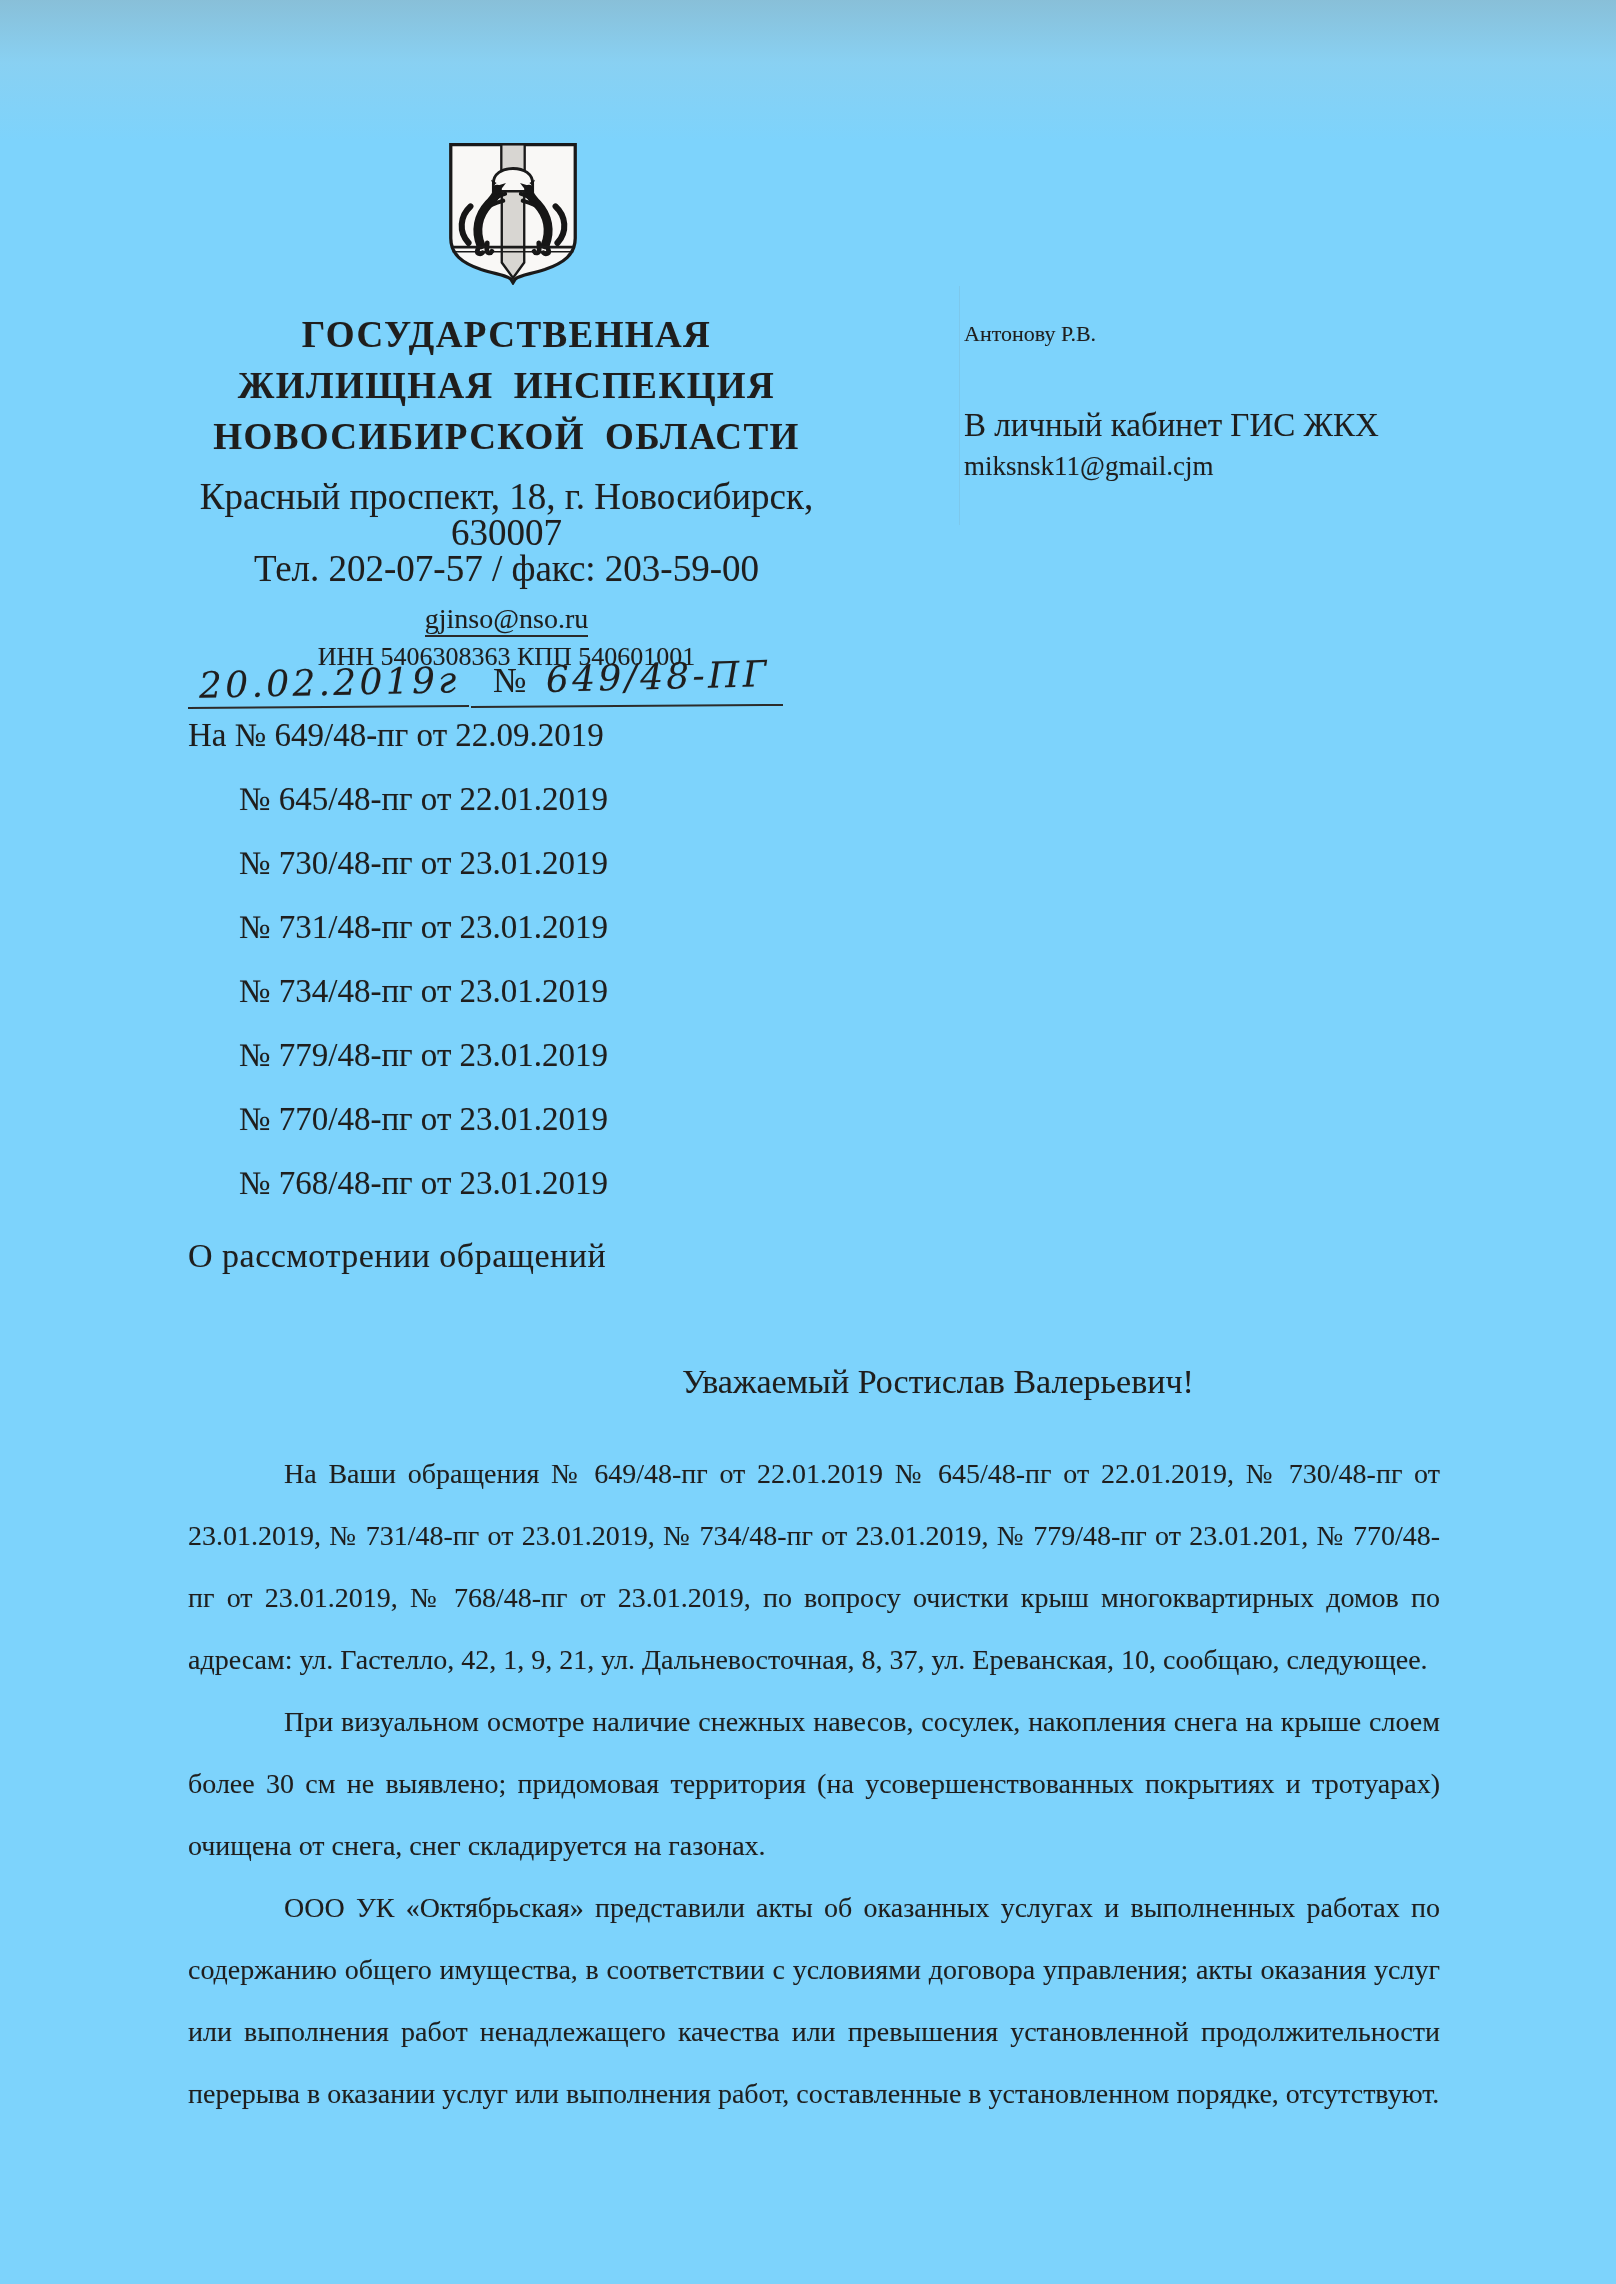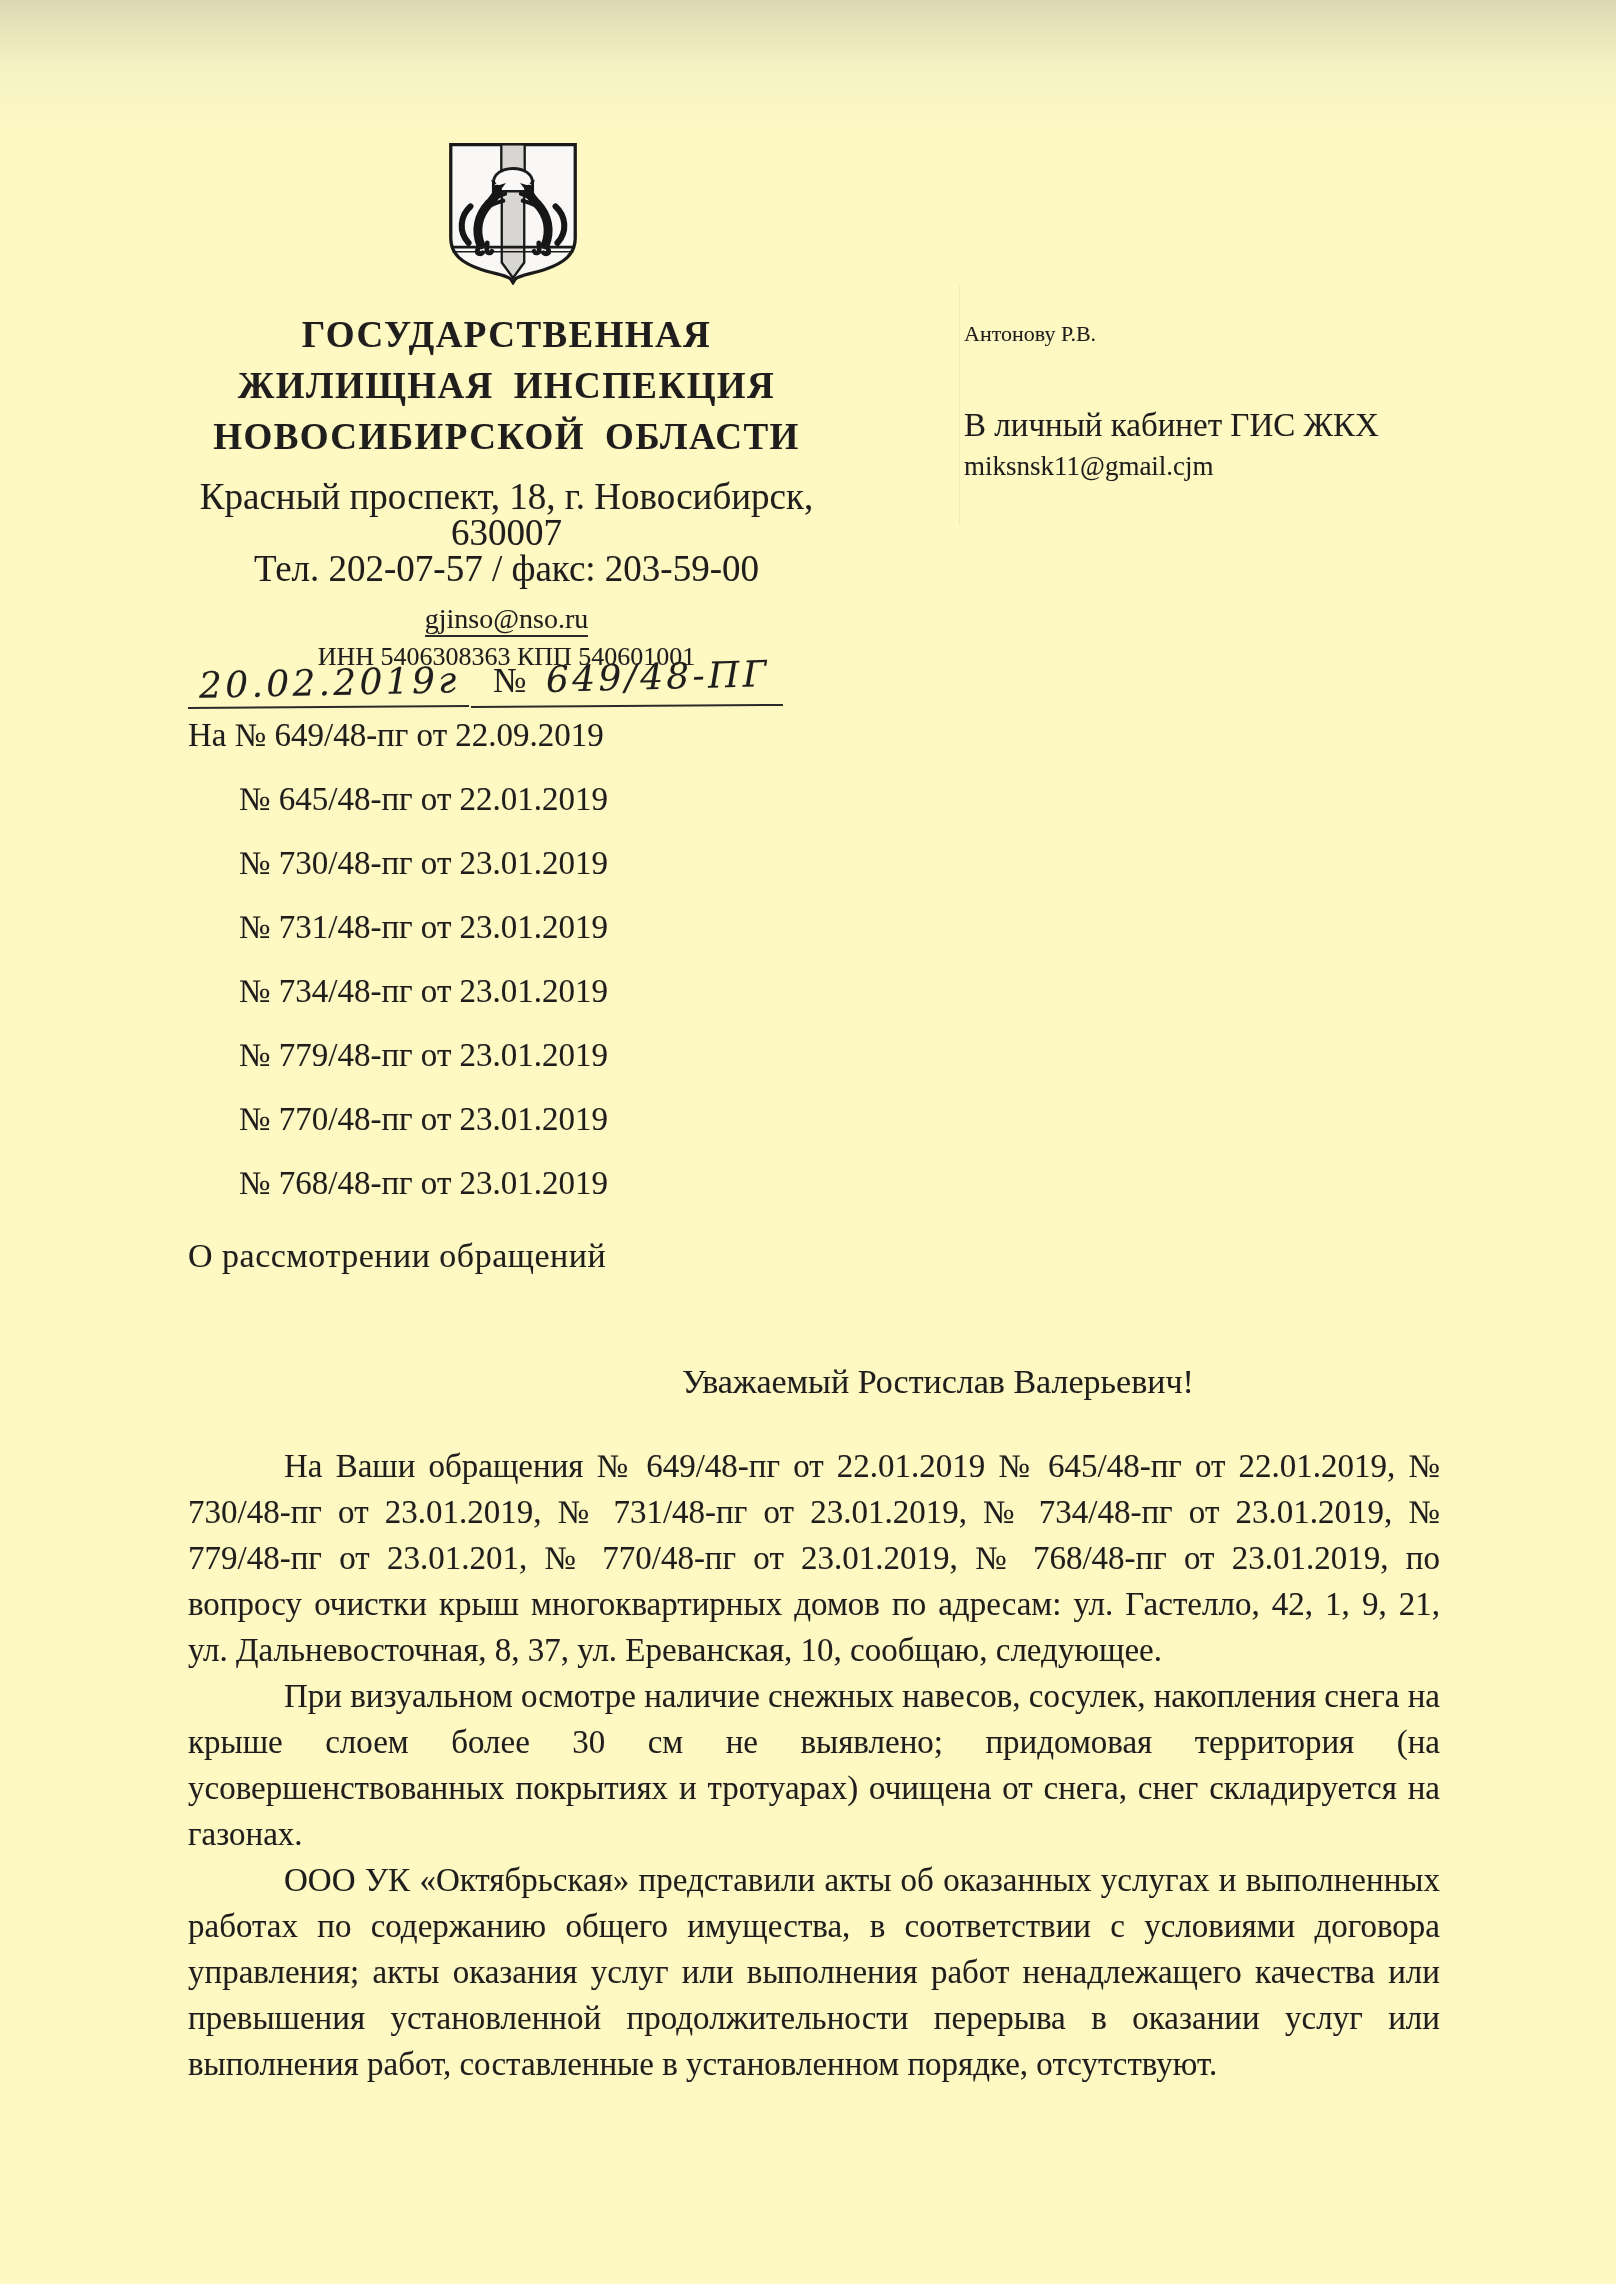--- a/index.html
+++ b/index.html
@@ -4,21 +4,21 @@
 <style>
   html, body { margin: 0; padding: 0; }
   body {
     width: 1617px; height: 2284px;
     background: #e8e6e2;
     font-family: "Liberation Serif", "DejaVu Serif", serif;
   }
   .page {
     position: relative;
     width: 1617px; height: 2284px;
-    background: #fef9c3;
+    background: #7dd3fc;
     color: #1f1e1d;
     overflow: hidden;
     text-shadow: 0 0 0.9px rgba(10,10,10,0.22);
   }
   .scan-noise {
     position: absolute; left: 0; top: 0; right: 0; height: 141px;
     background: linear-gradient(180deg, rgba(158,155,150,0.35) 0%, rgba(198,196,192,0.16) 45%, rgba(251,250,247,0) 100%);
     pointer-events: none;
   }
   .fold-line {
@@ -59,21 +59,21 @@
   .recipient-email { position: absolute; left: 964px; top: 451px; font-size: 27px; }
 
   .refs { position: absolute; left: 188px; top: 713px; font-size: 33px; line-height: 44px; }
   .ref-indent { padding-left: 51px; margin-top: 20px; }
 
   .subject { position: absolute; left: 188px; top: 1237px; font-size: 34px; letter-spacing: 0.5px; }
   .salutation { position: absolute; left: 682px; top: 1363px; font-size: 34px; }
 
   .body-text {
     position: absolute; left: 188px; top: 1443px; width: 1252px;
-    font-size: 33px; line-height: 46px;
+    font-size: 28px; line-height: 62px;
     text-align: justify;
   }
   .body-text p { margin: 0; text-indent: 96px; }
 </style>
 </head>
 <body>
 
 <div class="page">
   <div class="scan-noise"></div>
   <div class="fold-line"></div>

